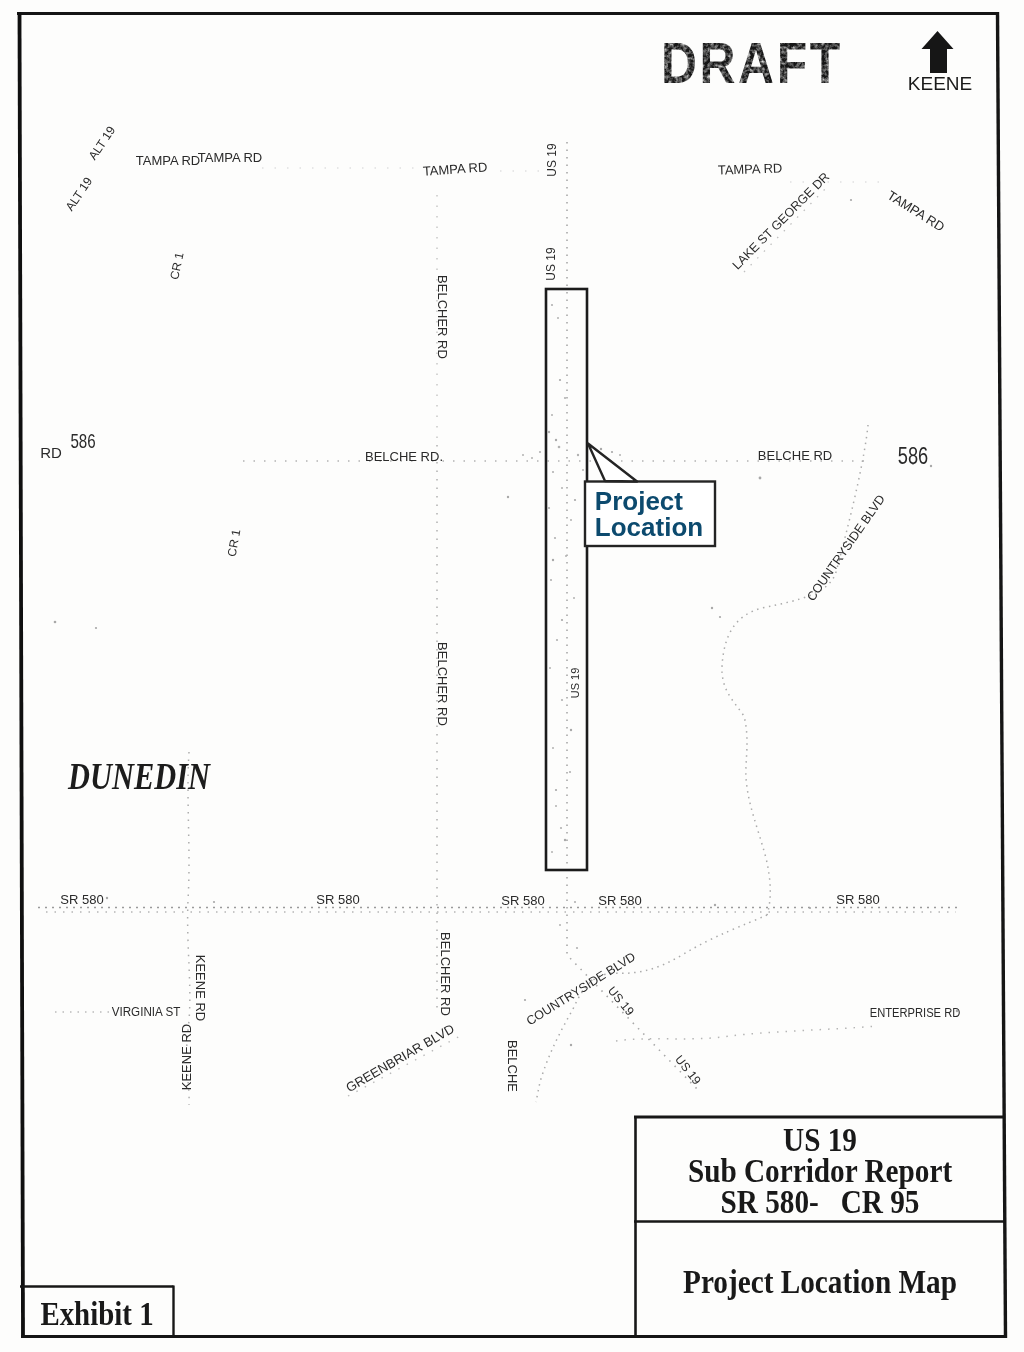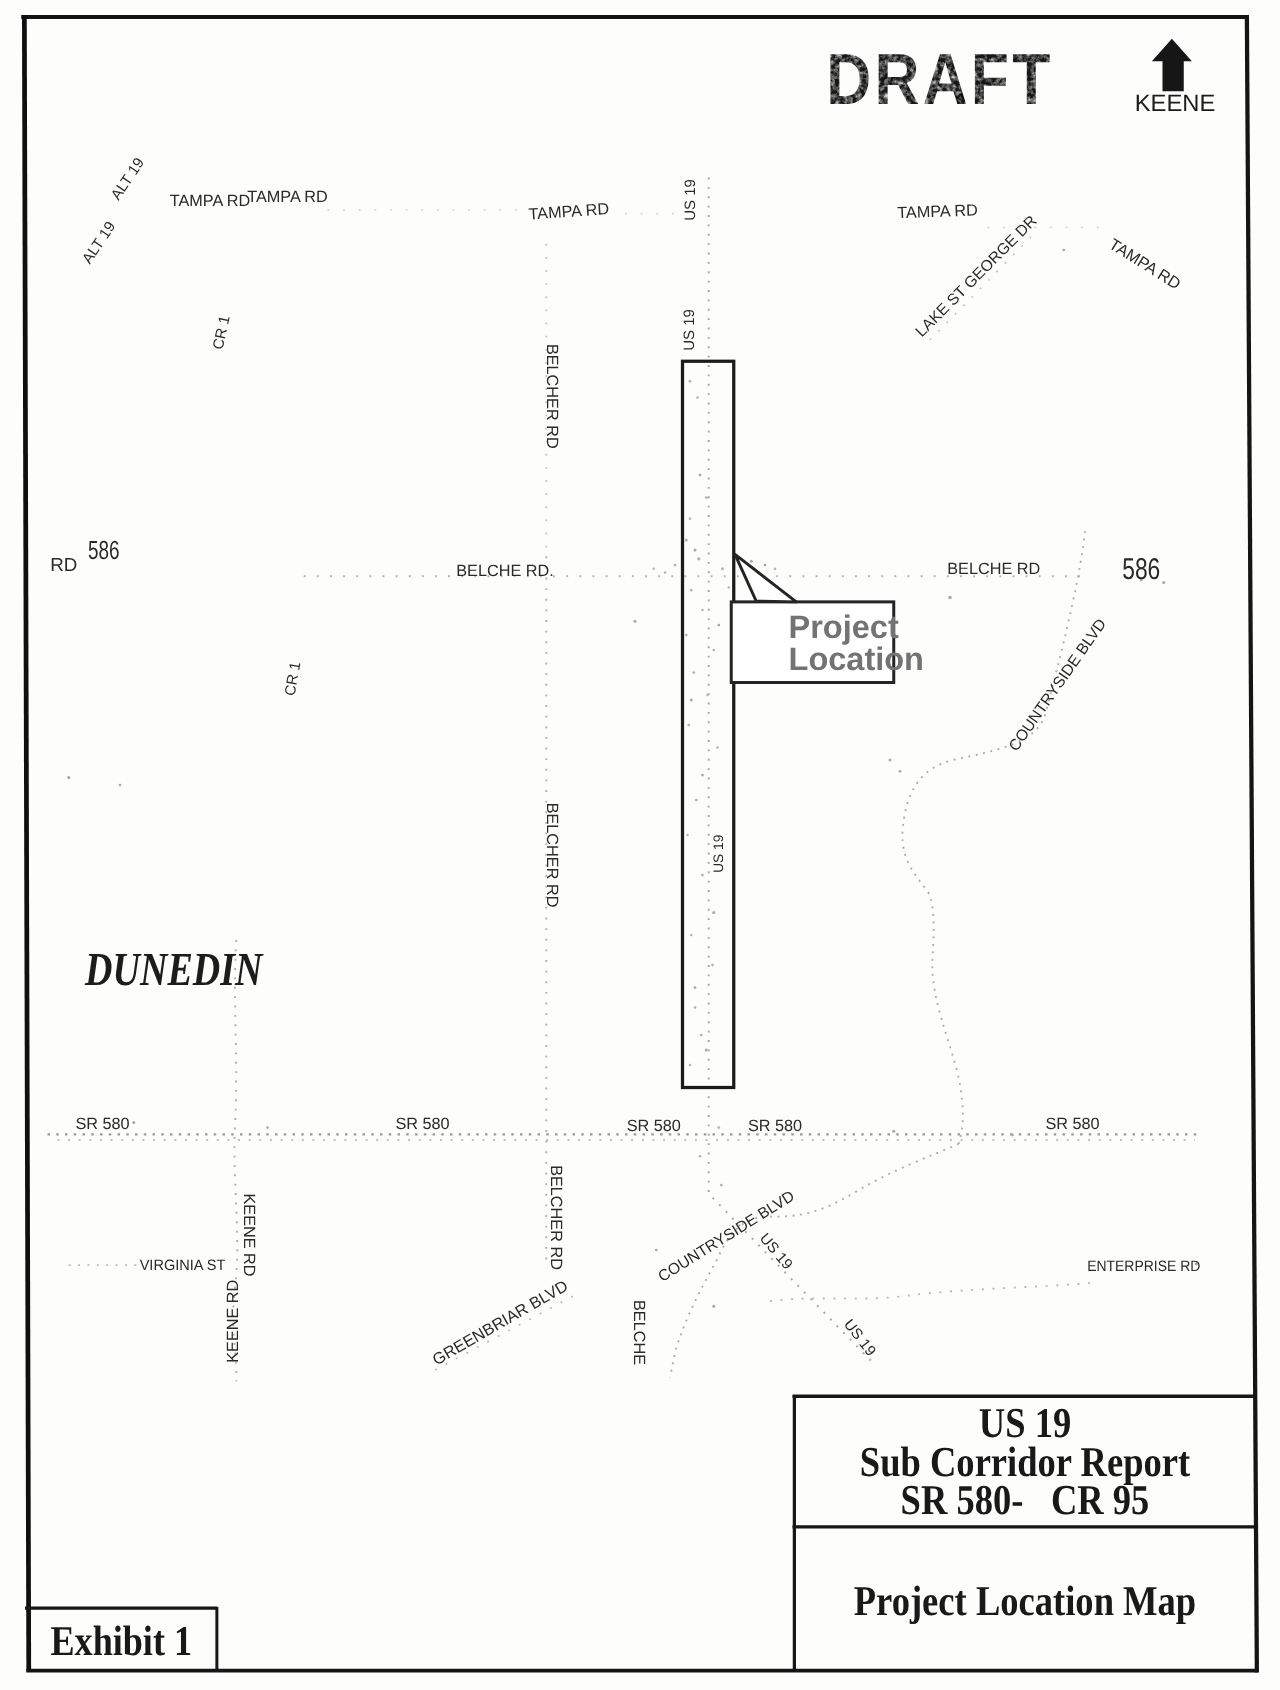--- a/index.html
+++ b/index.html
@@ -214,19 +214,19 @@
 <div class="lbl" style="left:512px;top:1066px;font-size:13px;transform:translate(-50%,-50%) rotate(90deg);">BELCHE</div>
 
 <div class="lbl" style="left:581px;top:989px;font-size:12.5px;transform:translate(-50%,-50%) rotate(-32deg);">COUNTRYSIDE BLVD</div>
 
 <div class="lbl" style="left:621px;top:1001px;font-size:12px;transform:translate(-50%,-50%) rotate(50deg);">US 19</div>
 
 <div class="lbl" style="left:688px;top:1070px;font-size:12px;transform:translate(-50%,-50%) rotate(52deg);">US 19</div>
 
 <div class="lbl" style="left:915px;top:1013px;font-size:12px;transform:translate(-50%,-50%) scaleX(0.93);">ENTERPRISE RD</div>
 
-<div class="lbl" style="left:649px;top:514px;font-size:26px;font-weight:bold;color:#737373;line-height:26px;text-align:left;transform:translate(-50%,-50%);margin-left:36px;">Project<br>Location</div>
+<div class="lbl" style="left:649px;top:514px;font-size:26px;font-weight:bold;color:#0c4a6e;line-height:26px;text-align:left;transform:translate(-50%,-50%);">Project<br>Location</div>
 
 <div class="lbl serif" style="left:820px;top:1169.5px;font-size:34px;font-weight:bold;color:#191919;line-height:31px;text-align:center;transform:translate(-50%,-50%) scaleX(0.86);">US 19<br>Sub Corridor Report<br>SR 580-&nbsp;&nbsp;&nbsp;CR 95</div>
 
 <div class="lbl serif" style="left:820px;top:1282px;font-size:34px;font-weight:bold;color:#191919;transform:translate(-50%,-50%) scaleX(0.86);">Project Location Map</div>
 
 <div class="lbl serif" style="left:97px;top:1313.5px;font-size:34px;font-weight:bold;color:#191919;transform:translate(-50%,-50%) scaleX(0.85);">Exhibit 1</div>
 
 </body></html>

